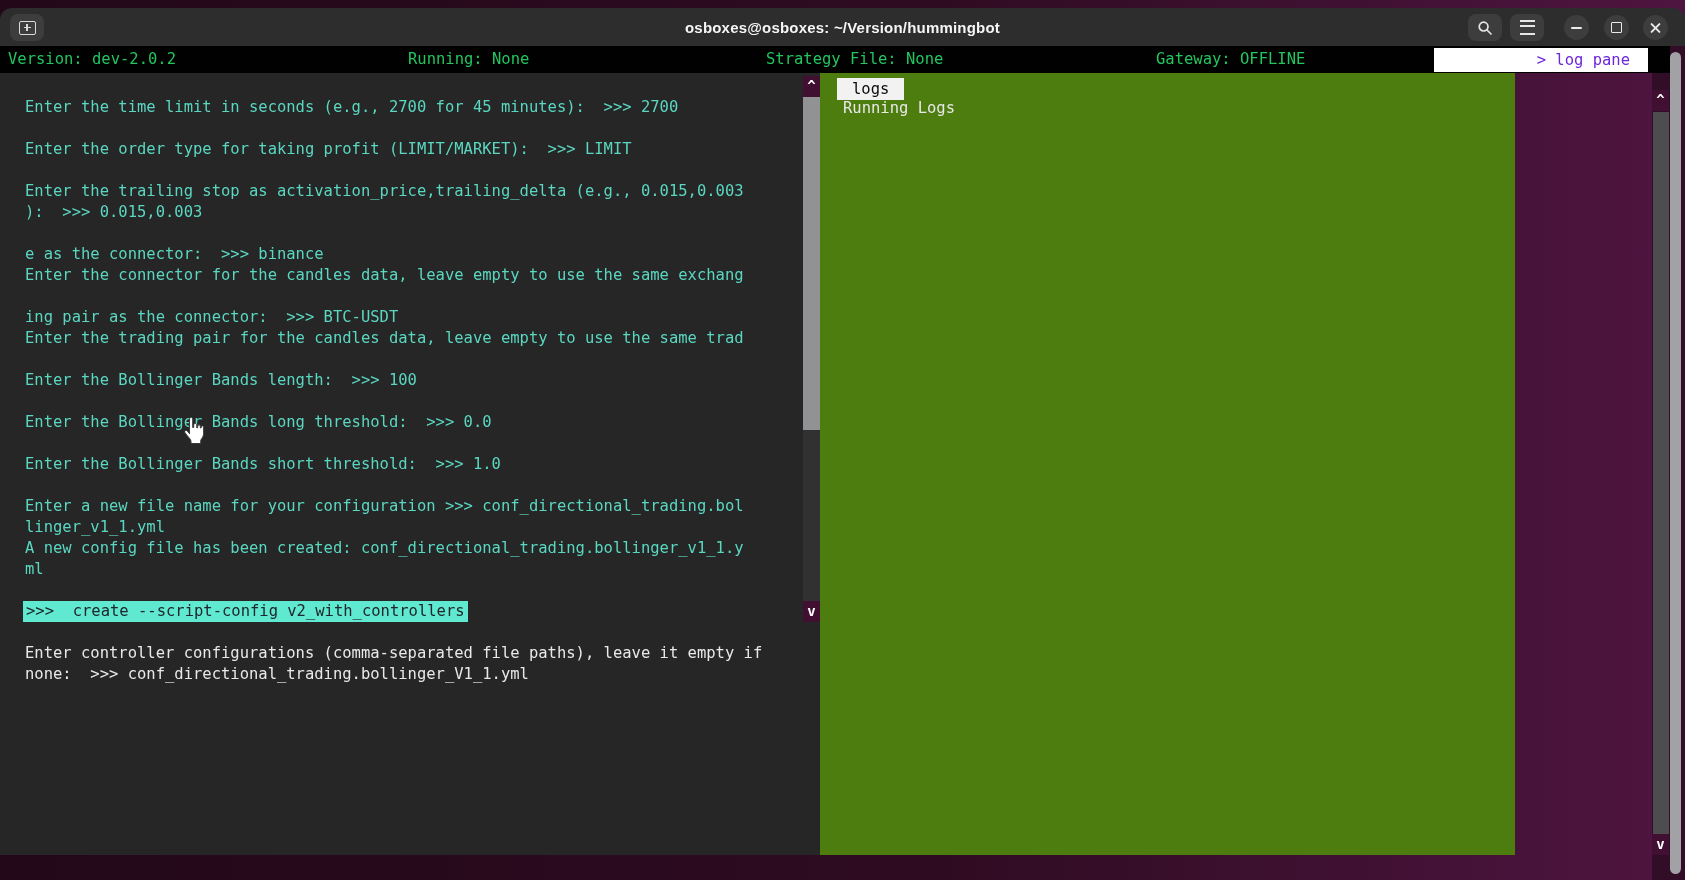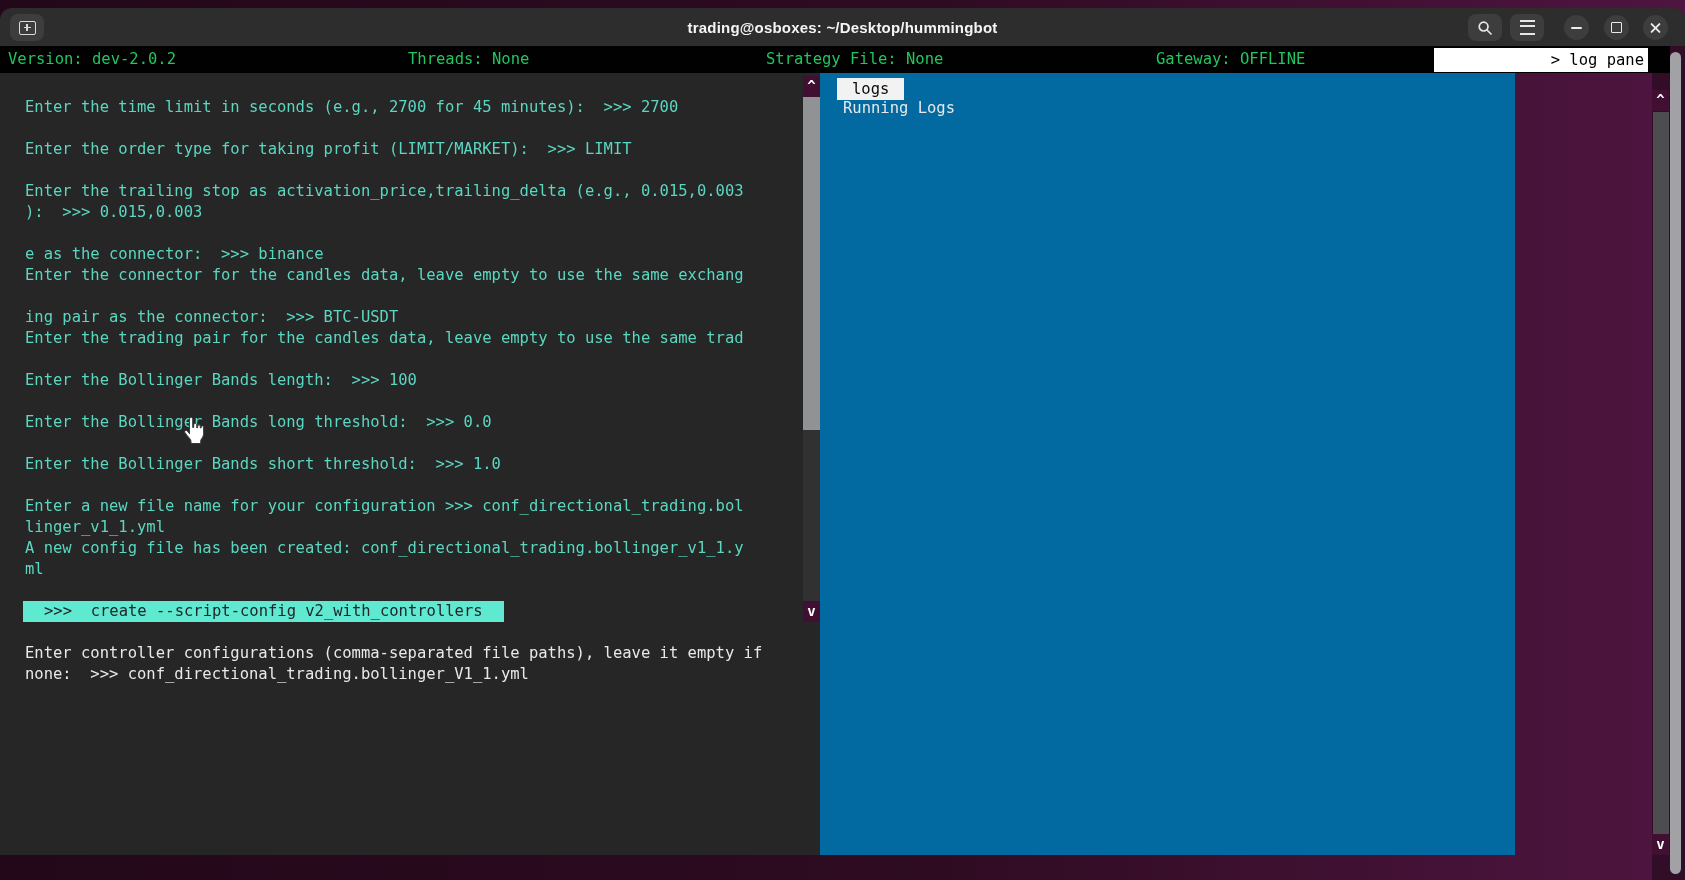--- a/index.html
+++ b/index.html
@@ -48,50 +48,50 @@
 
   
   .hdr{position:absolute;left:0;top:46px;width:1685px;height:27px;background:#010101;}
   .hitem{position:absolute;top:4px;color:#22c55e;font-size:15.5px;white-space:pre;}
   .hitem.version{left:8px;}
   .hitem.strategy{left:408px;}
   .hitem.strategyfile{left:766px;text-align:right;}
   .hitem.gateway{left:1156px;}
   .logpane-btn{
     position:absolute;left:1434px;top:2px;width:214px;height:24px;
-    background:#ffffff;color:#000000;font-size:15.5px;white-space:pre;
+    background:#ffffff;color:#6d28d9;font-size:15.5px;white-space:pre;
     display:flex;align-items:center;justify-content:flex-end;
-    padding-right:4px;box-sizing:border-box;border:none;cursor:pointer;
+    padding-right:18px;box-sizing:border-box;border:none;cursor:pointer;
     font-family:"DejaVu Sans Mono",monospace;
   }
 
   
   .pane-left{position:absolute;left:0;top:73px;width:964px;height:782px;background:#262626;}
   .out-lines{position:absolute;left:25px;top:24px;}
   .tline{height:21px;line-height:21px;font-size:15.5px;color:#5ad7c1;white-space:pre;}
   .hl-line{
     display:inline-block;height:21px;line-height:21px;font-size:15.5px;white-space:pre;
-    background:#5fe9d0;color:#20262b;margin-left:-2px;padding:0 21px;
+    background:#5fe9d0;color:#20262b;margin-left:-2px;padding:0 3px;
   }
   .in-lines{position:absolute;left:25px;top:570px;}
   .in-lines .tline{color:#e8e8e8;}
 
   
   .sb-cell{
     position:absolute;width:17px;height:21px;background:#400f31;
     color:#ffffff;font-size:14px;font-weight:bold;text-align:center;line-height:20px;
     cursor:pointer;
   }
   .lsb-up{left:803px;top:76px;}
   .lsb-down{left:803px;top:601px;}
   .lsb-thumb{position:absolute;left:803px;top:97px;width:17px;height:333px;background:#909294;cursor:pointer;}
   .lsb-track{position:absolute;left:803px;top:430px;width:17px;height:171px;background:#313131;}
 
   
-  .pane-right{position:absolute;left:820px;top:73px;width:695px;height:782px;background:#0369a1;}
+  .pane-right{position:absolute;left:820px;top:73px;width:695px;height:782px;background:#4d7c0f;}
   .logs-tab{
     position:absolute;left:17px;top:5px;height:22px;background:#f2f2f2;color:#0b0b0b;
     font-size:15.5px;line-height:22px;padding:0 15px;white-space:pre;cursor:pointer;
   }
   .running-logs{position:absolute;left:23px;top:25px;height:21px;line-height:21px;font-size:15.5px;color:#e8e8e8;white-space:pre;}
   .log-lines{position:absolute;left:23px;top:67px;}
   .log-lines .tline{color:#dcdcdc;}
 
   
   .purple-right-outer{position:absolute;left:1670px;top:46px;width:15px;height:834px;background:#310d27;}
@@ -114,21 +114,21 @@
 </style>
 </head>
 <body>
 
 <div class="page">
 
   <div class="titlebar">
     <button class="tb-btn square newtab">
       <span class="newtab-icon"></span>
     </button>
-    <div class="win-title">trading@osboxes: ~/Desktop/hummingbot</div>
+    <div class="win-title">osboxes@osboxes: ~/Version/hummingbot</div>
     <button class="tb-btn square search">
       <svg width="16" height="16" viewBox="0 0 16 16">
         <circle cx="6.6" cy="6.6" r="4.4" fill="none" stroke="#e6e6e6" stroke-width="1.7"></circle>
         <line x1="10" y1="10" x2="14" y2="14" stroke="#e6e6e6" stroke-width="1.7" stroke-linecap="round"></line>
       </svg>
     </button>
     <button class="tb-btn square menu">
       <span class="ham"></span>
     </button>
     <button class="tb-btn circle minimize">
@@ -137,21 +137,21 @@
     <button class="tb-btn circle maximize">
       <span class="maxsq"></span>
     </button>
     <button class="tb-btn circle close">
       <span class="xx"></span>
     </button>
   </div>
 
   <div class="hdr">
     <span class="hitem version">Version: dev-2.0.2</span>
-    <span class="hitem strategy">Threads: None</span>
+    <span class="hitem strategy">Running: None</span>
     <span class="hitem strategyfile">Strategy File: None</span>
     <span class="hitem gateway">Gateway: OFFLINE</span>
     <button class="logpane-btn">&gt; log pane</button>
   </div>
 
   <div class="pane-left">
     <div class="out-lines">
     <div class="tline">Enter the time limit in seconds (e.g., 2700 for 45 minutes):  &gt;&gt;&gt; 2700</div>
         <div class="tline">&nbsp;</div>
         <div class="tline">Enter the order type for taking profit (LIMIT/MARKET):  &gt;&gt;&gt; LIMIT</div>

